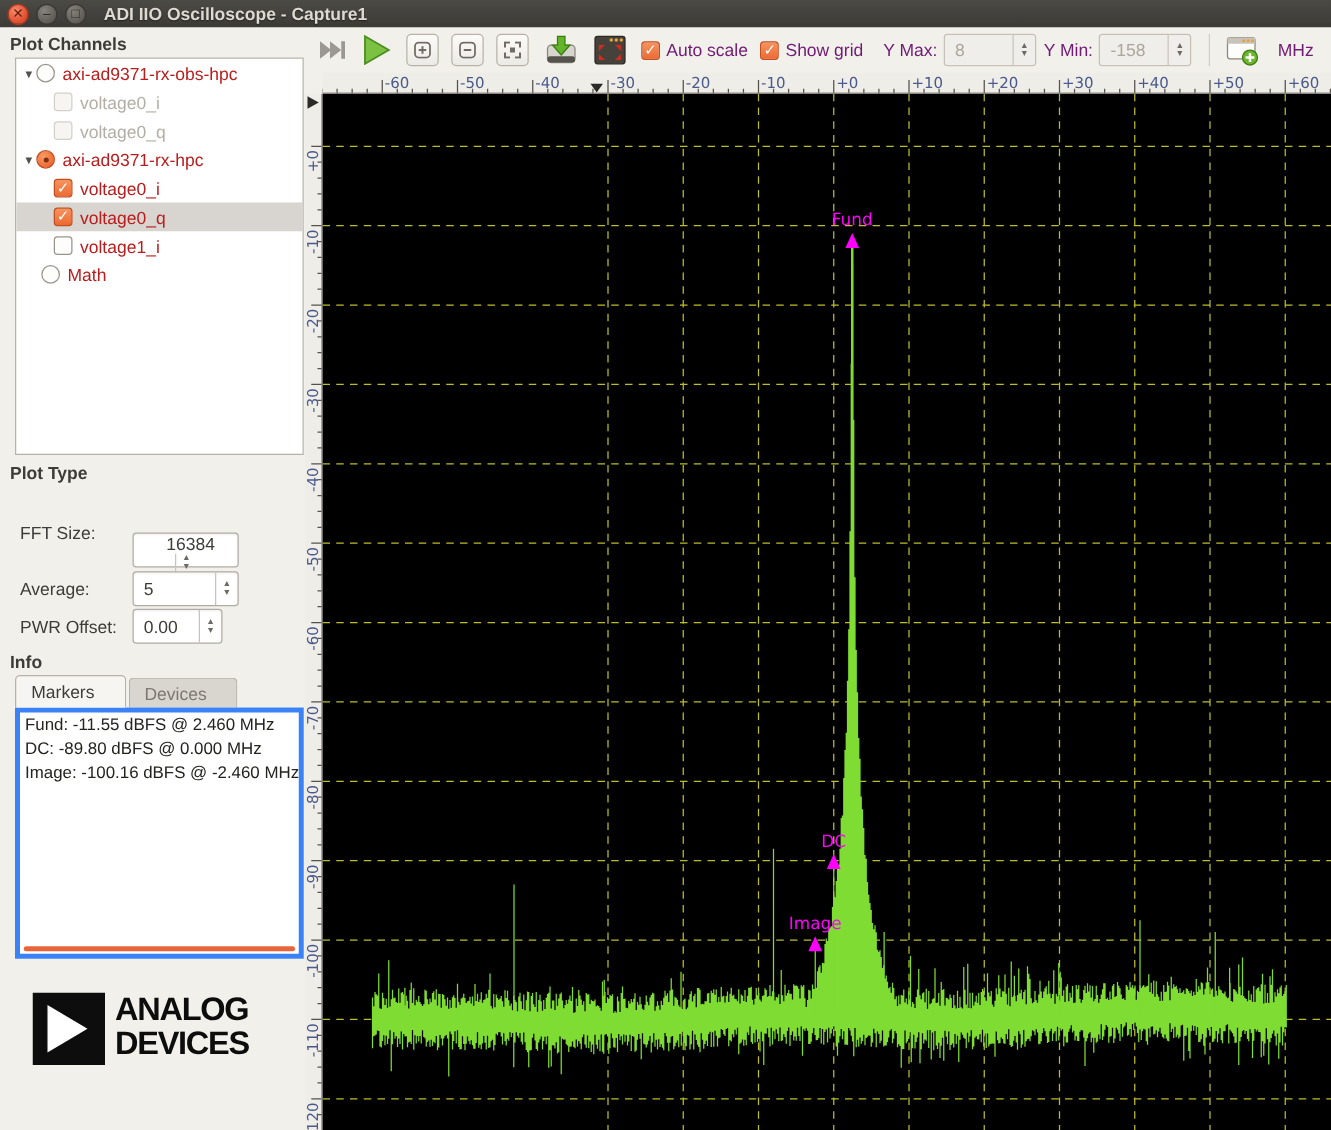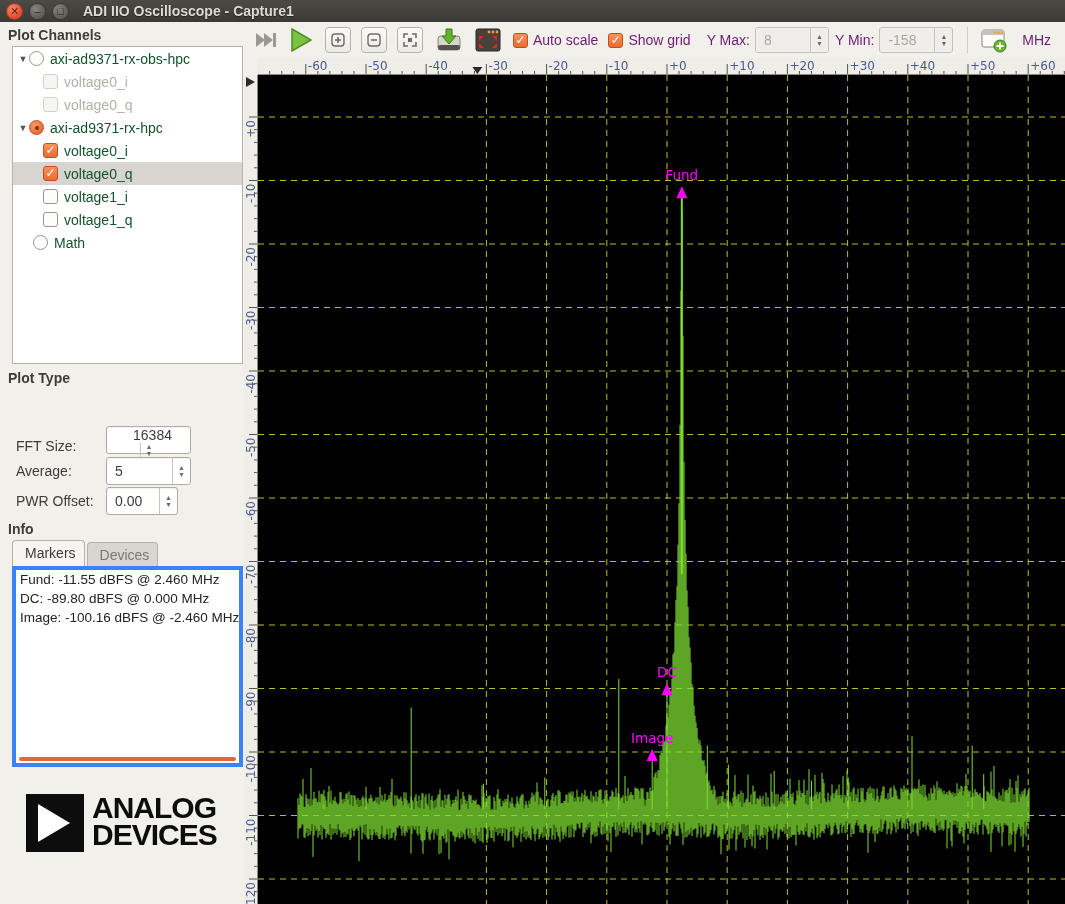--- a/index.html
+++ b/index.html
@@ -26,42 +26,42 @@
   .tree-row { height:23px; display:flex; align-items:center; white-space:nowrap; }
   .tree-row.selected { background:#d8d4cf; }
   .expander { width:12px; margin-left:4px; font-size:9px; color:#55524d; text-align:center; }  .sp-ch { width:30px; } .sp-math { width:20px; }
   .radio { width:15px; height:15px; border-radius:50%; border:1px solid #9a958c; background:#fdfdfc; margin-right:6px; position:relative; flex:none; }
   .radio.on { background:radial-gradient(circle at 35% 30%,#f79a66,#ec6a33 75%); border:1px solid #c14e1f; }
   .radio.on::after { content:""; position:absolute; left:4.5px; top:4.5px; width:4px; height:4px; border-radius:50%; background:#7c2e0d; }
   .cb { width:15px; height:15px; border-radius:3px; border:1px solid #9a958c; background:#fdfdfc; margin-right:6px;
     font-size:12px; line-height:13px; text-align:center; color:#fff; flex:none; }
   .cb.on { background:linear-gradient(#f7935f,#ec6a33); border:1px solid #c14e1f; }
   .cb.dis { background:#f6f5f2; border:1px solid #d4d0c8; }
-  .tree-label { color:#14532d; }
+  .tree-label { color:#b91c1c; }
   .tree-label.dis { color:#b4afa6; }
 
   .combo, .spin { position:absolute; background:#fff; border:1px solid #b0aba2; border-radius:3px;
     display:flex; align-items:center; box-shadow:inset 0 1px 2px rgba(0,0,0,.06); }
   .combo-text, .spin-text { flex:1; padding-left:8px; color:#3d3c38; }
   .spin-btns { width:18px; height:100%; border-left:1px solid #c9c4bb; display:flex; flex-direction:column;
     align-items:center; justify-content:center; color:#6e6a63; font-size:7px; line-height:7px; }
   .row-label { position:absolute; left:16px; color:#3d3c38; }
 
   .tabs { position:absolute; left:12px; top:518px; display:flex; align-items:flex-end; }
-  .tab { border:1px solid #b7b2a9; border-bottom:none; border-radius:4px 4px 0 0; padding:4px 8px 5px 12px; }
+  .tab { border:1px solid #b7b2a9; border-bottom:none; border-radius:4px 4px 0 0; padding:4px 24px 5px 12px; }
   .tab.active { background:#f7f5f1; color:#3d3c38; height:26px; position:relative; z-index:2; }
   .tab.inactive { background:#d9d5cf; color:#7d786f; height:24px; margin-left:2px; }
 
   .info-box { position:absolute; left:12px; top:544px; width:231px; height:201px;
     background:#fff; border:4px solid #3b82f6; overflow:hidden; }
   .info-line { padding:0 4px; white-space:nowrap; font-size:13.5px; line-height:19px; color:#24231f; }
   .info-hscroll { position:absolute; left:3px; right:3px; bottom:2px; height:4px; background:#e8653a; border-radius:2px; }
 
   .logo { position:absolute; left:26px; top:772px; display:flex; align-items:flex-start; }
-  .logo-text { margin-left:8px; font-weight:bold; font-size:30px; line-height:27px; letter-spacing:-1px; color:#0d0d0d; }
+  .logo-text { margin-left:8px; font-weight:bold; font-size:26px; line-height:27px; letter-spacing:-1px; color:#0d0d0d; }
 
   
   .toolbar { position:absolute; left:244px; top:22px; width:821px; height:36px; background:#f2f0eb;
     display:flex; align-items:center; }
   .tb-gap { flex:none; }
   .tb-btn { width:26px; height:26px; border:1px solid #b7b2a9; border-radius:4px;
     background:linear-gradient(#fcfbf9,#eceae5); display:flex; align-items:center; justify-content:center;
     color:#706c65; font-size:14px; flex:none; }
   .tb-icon { display:flex; align-items:center; justify-content:center; flex:none; }
   .tb-check { display:flex; align-items:center; flex:none; }
@@ -123,34 +123,29 @@
           <span class="sp-ch"></span>
           <span class="cb on">✓</span>
           <span class="tree-label">voltage0_q</span>
         </div>
         <div class="tree-row">
           <span class="sp-ch"></span>
           <span class="cb"></span>
           <span class="tree-label">voltage1_i</span>
         </div>
         <div class="tree-row">
-          <span class="sp-ch"></span>
-          <span class="cb"></span>
-          <span class="tree-label">voltage1_q</span>
-        </div>
-        <div class="tree-row">
           <span class="sp-math"></span>
           <span class="radio"></span>
           <span class="tree-label">Math</span>
         </div>
       </div>
 
     <div class="section-label" style="top:348px;">Plot Type</div>
 
-    <div class="row-label" style="top:416px;">FFT Size:</div>
+    <div class="row-label" style="top:396px;">FFT Size:</div>
     <div class="combo" style="left:106px; top:404px; width:85px; height:28px;flex-direction:column;">
       <div class="combo-text">16384</div>
       <div class="spin-btns">
           <span>▲</span>
           <span>▼</span>
         </div>
     </div>
 
     <div class="row-label" style="top:441px;">Average:</div>
     <div class="spin" style="left:106px; top:435px; width:85px; height:28px;">

